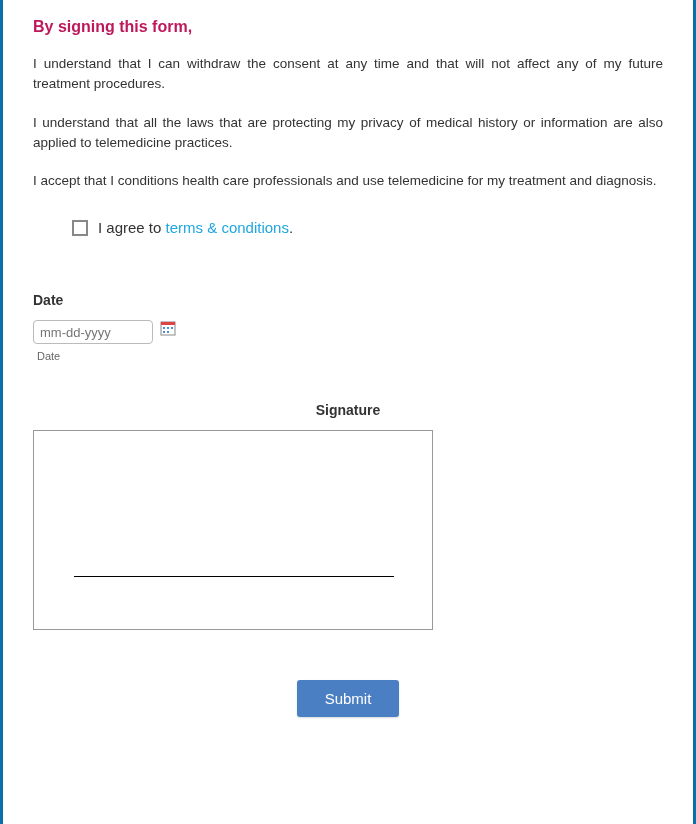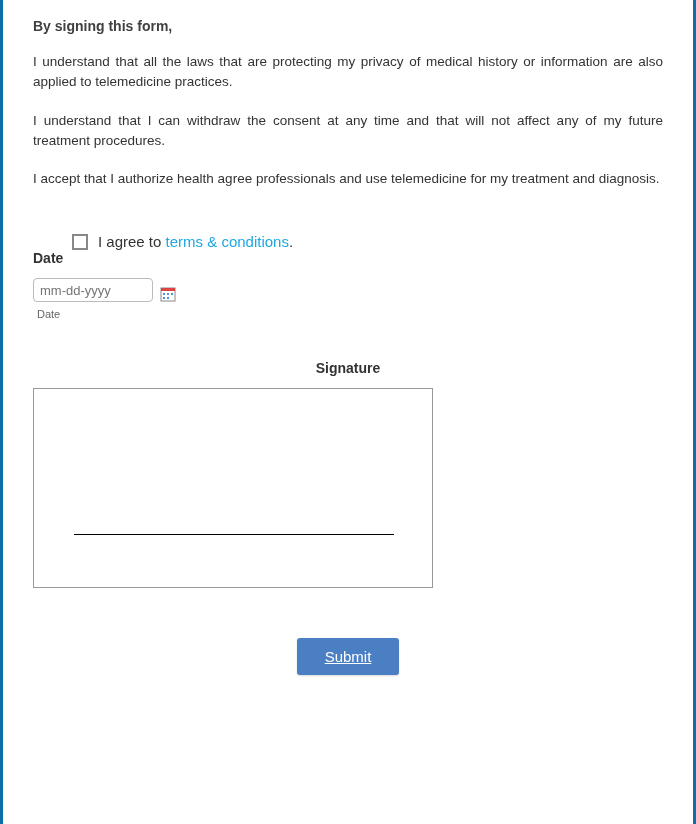--- a/index.html
+++ b/index.html
@@ -14,34 +14,34 @@
       height: 824px;
     }
     .container {
       border-left: 3px solid #0b6fab;
       border-right: 3px solid #0b6fab;
       height: 824px;
       padding: 18px 30px 30px 30px;
       position: relative;
     }
     .heading {
-      font-size: 14px;
+      font-size: 16px;
       font-weight: bold;
-      color: #404040;
+      color: #be185d;
       margin-bottom: 18px;
     }
     .paragraph {
       font-size: 13.5px;
       color: #333;
       line-height: 1.5;
       margin-bottom: 18px;
       text-align: justify;
     }
     .agree-row {
-      margin-top: 44px;
+      margin-top: 28px;
       display: flex;
       align-items: center;
       gap: 10px;
       padding-left: 39px;
     }
     .checkbox {
       width: 16px;
       height: 16px;
       border: 2px solid #888;
       background: #fff;
@@ -51,30 +51,31 @@
     .agree-text {
       font-size: 15px;
       color: #333;
     }
     .terms-link {
       color: #1fa7e0;
       text-decoration: none;
       cursor: pointer;
     }
     .field-block {
+      margin-top: 56px;
     }
     .field-label {
       font-size: 14px;
       font-weight: bold;
       color: #333;
       margin-bottom: 12px;
     }
     .date-row {
       display: flex;
-      align-items: flex-end;
+      align-items: flex-start;
       gap: 7px;
     }
     .date-input {
       width: 120px;
       height: 24px;
       border: 1px solid #bbb;
       border-radius: 4px;
       padding: 2px 6px;
       font-size: 13px;
       color: #888;
@@ -118,33 +119,32 @@
     .submit-btn {
       background: #4b7fc4;
       color: #fff;
       border: none;
       border-radius: 3px;
       padding: 10px 28px;
       font-size: 15px;
       font-weight: 500;
       cursor: pointer;
       box-shadow: 0 1px 2px rgba(0,0,0,0.15);
-      text-decoration: underline;
     }
   </style>
 </head>
 <body>
 
 <div class="container">
 
   <div class="heading">By signing this form,</div>
 
+  <p class="paragraph">I understand that I can withdraw the consent at any time and that will not affect any of my future treatment procedures.</p>
   <p class="paragraph">I understand that all the laws that are protecting my privacy of medical history or information are also applied to telemedicine practices.</p>
-  <p class="paragraph">I understand that I can withdraw the consent at any time and that will not affect any of my future treatment procedures.</p>
-  <p class="paragraph">I accept that I authorize health agree professionals and use telemedicine for my treatment and diagnosis.</p>
+  <p class="paragraph">I accept that I conditions health care professionals and use telemedicine for my treatment and diagnosis.</p>
 
   <div class="agree-row">
     <span class="checkbox"></span>
     <span class="agree-text">
       <span>I agree to </span><a class="terms-link">terms &amp; conditions</a><span>.</span>
     </span>
   </div>
 
   <div class="field-block">
     <div class="field-label">Date</div>

